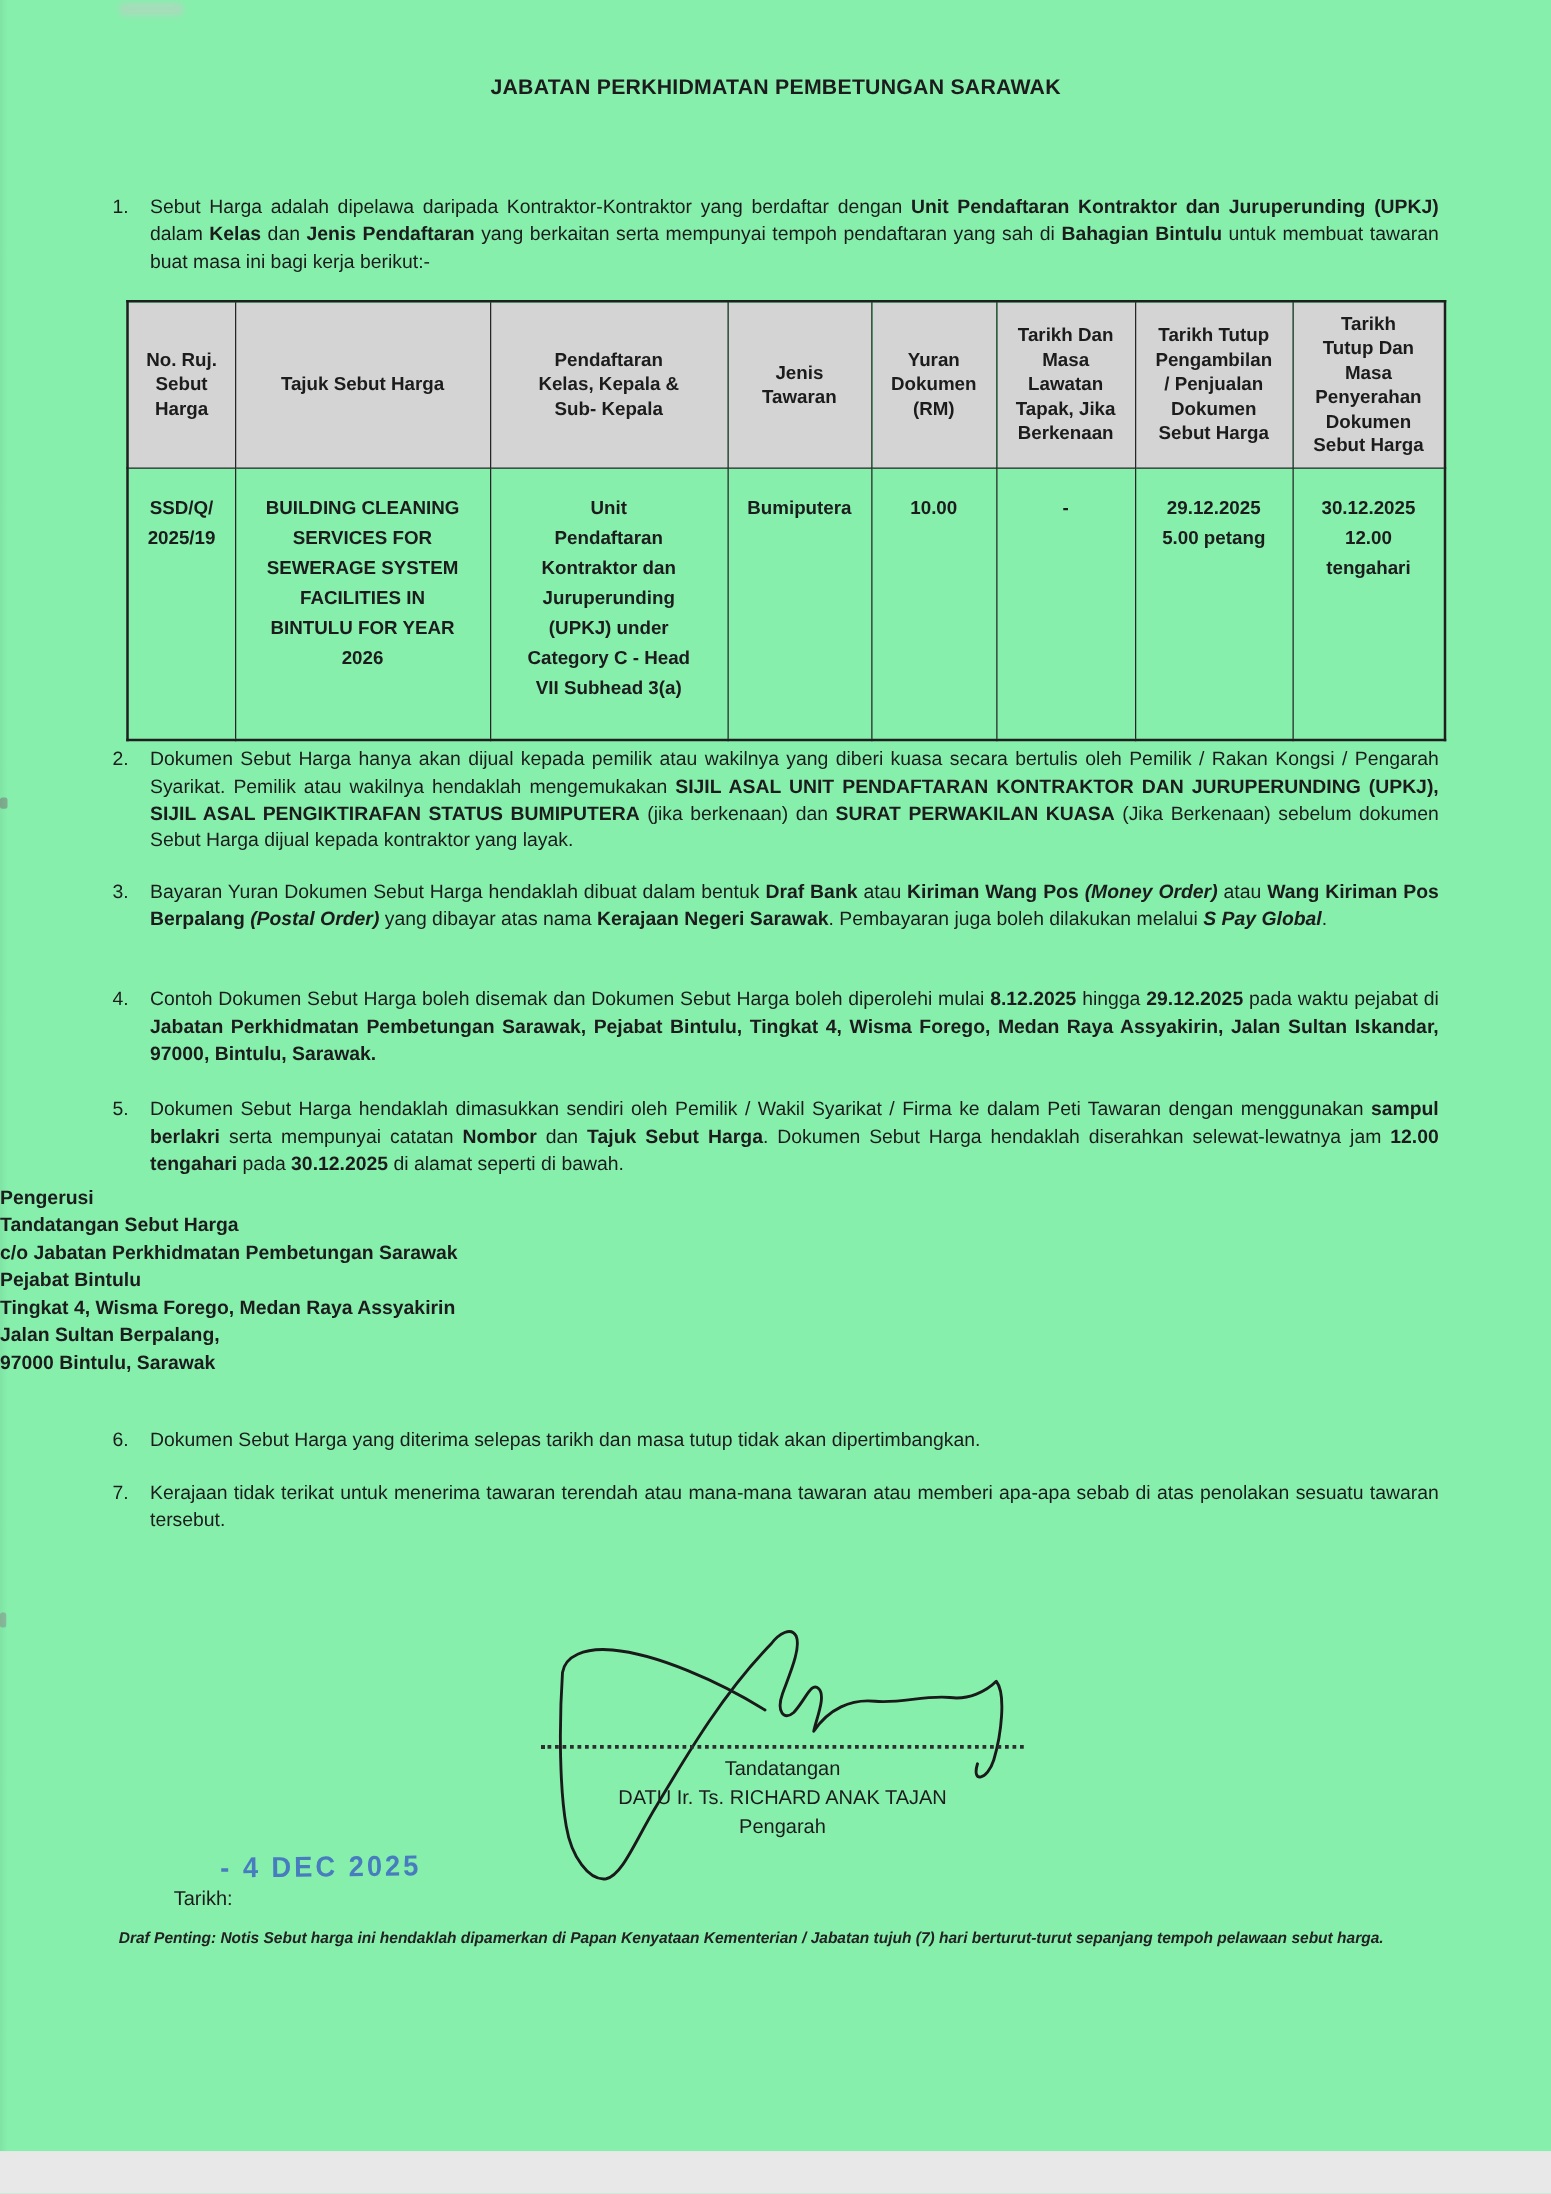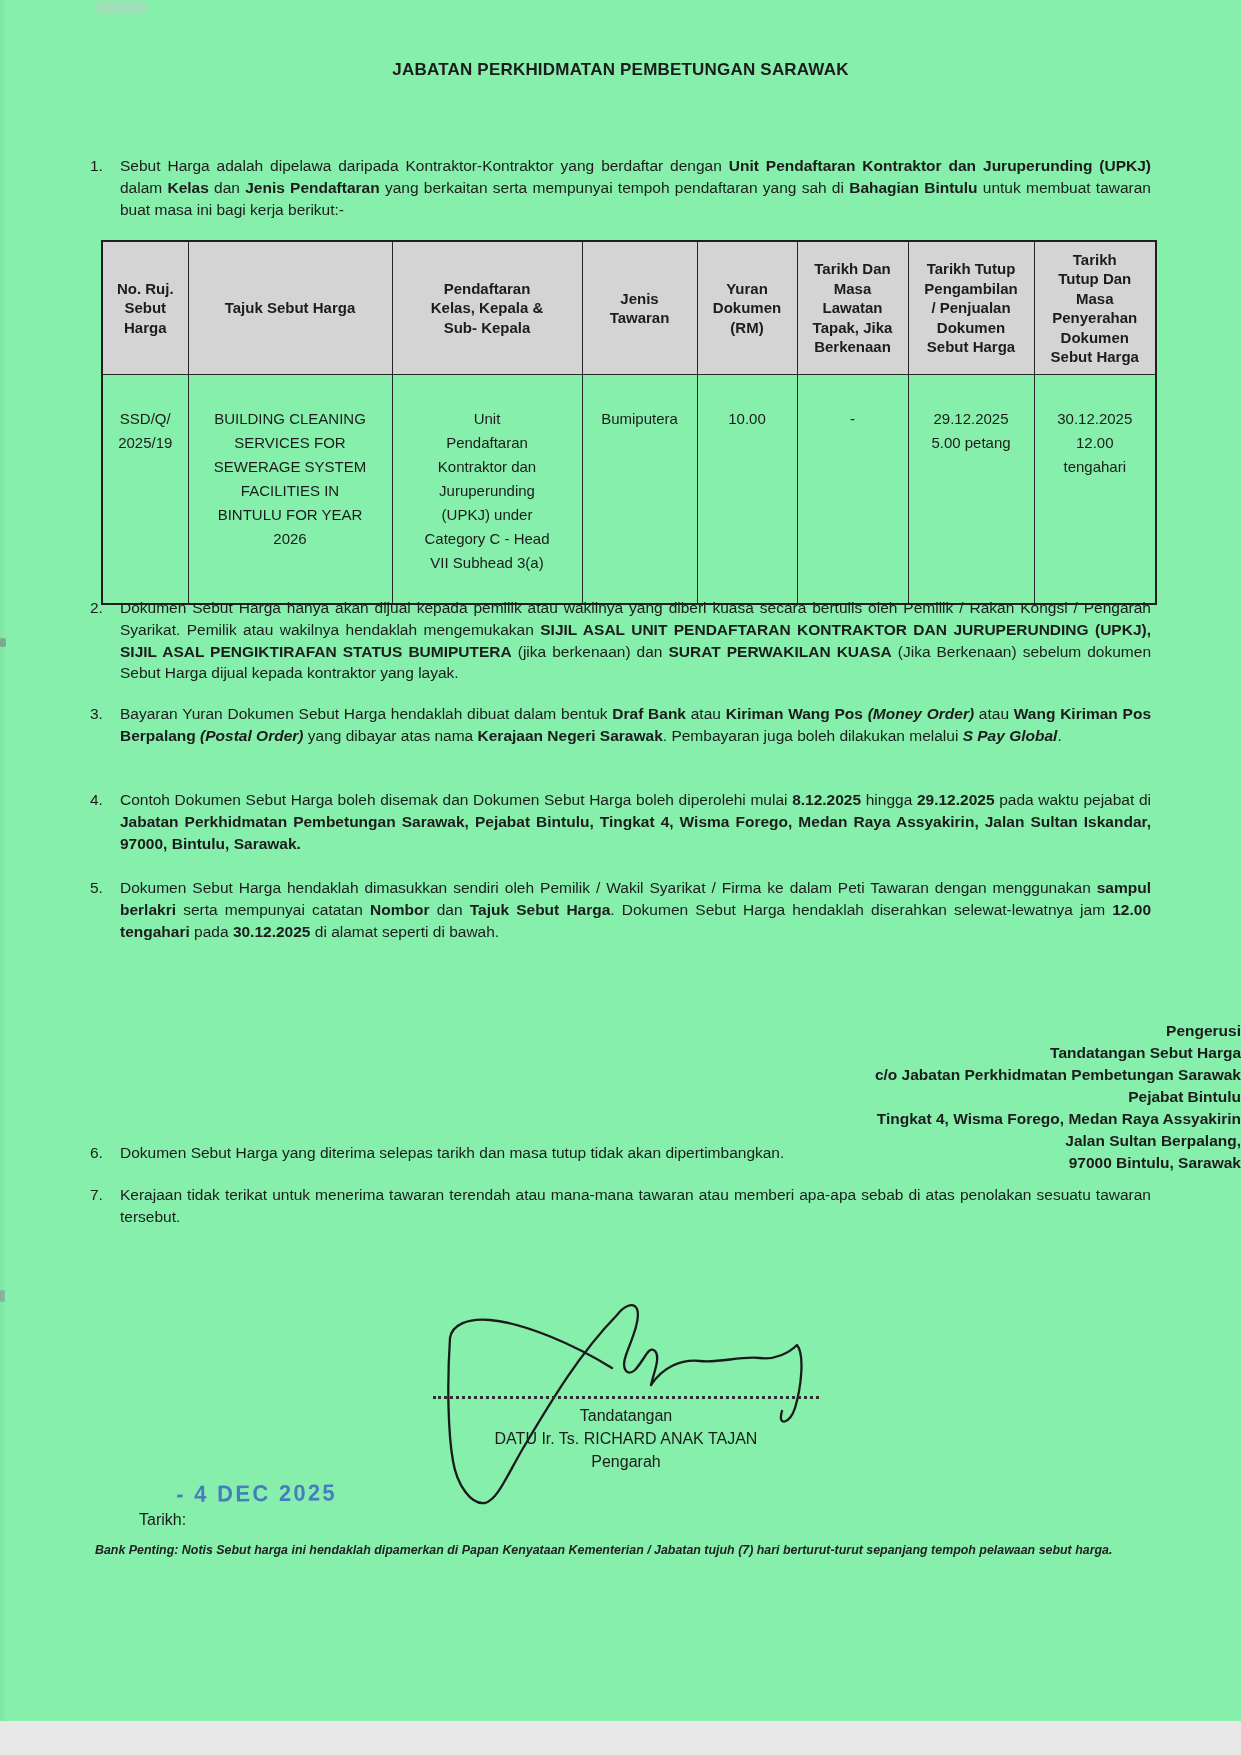--- a/index.html
+++ b/index.html
@@ -46,29 +46,29 @@
   .quote-table{border:2.4px solid #1f1f1f;}
   .quote-table th{
     background:#d4d4d4;
     font-weight:bold;
     height:128px;
     vertical-align:middle;
     line-height:19.5px;
   }
   .quote-table td{
     background:transparent;
-    font-weight:normal;
+    font-weight:bold;
     height:194px;
     vertical-align:top;
-    padding-top:32px;
+    padding-top:20px;
     line-height:24px;
   }
   .address-block{
-    position:absolute;left:0;top:1020px;width:100%;
-    text-align:right;font-weight:bold;font-size:15.5px;line-height:22px;
+    position:absolute;left:0;top:948px;width:100%;
+    text-align:left;font-weight:bold;font-size:15.5px;line-height:22px;
   }
   
   .sig-svg{position:absolute;left:395px;top:1293px;}
   .dotted-line{
     position:absolute;left:433px;top:1396px;width:386px;height:0;
     border-top:3px dotted #2e2e2e;
   }
   .sig-text{
     position:absolute;left:430px;top:1404px;width:392px;
     text-align:center;font-size:16px;line-height:23px;
@@ -248,15 +248,15 @@
 
   <div class="sig-text">
     <div>Tandatangan</div>
     <div>DATU Ir. Ts. RICHARD ANAK TAJAN</div>
     <div>Pengarah</div>
   </div>
 
   <div class="stamp">- 4 DEC 2025</div>
   <div class="tarikh-label">Tarikh:</div>
 
-  <div class="footer-note"><span class="b i">Bank Penting: </span><span class="b i">Notis Sebut harga ini hendaklah dipamerkan di Papan Kenyataan Kementerian / Jabatan tujuh (7) hari berturut-turut sepanjang tempoh pelawaan sebut harga.</span></div>
+  <div class="footer-note"><span class="b i">Draf Penting: </span><span class="b i">Notis Sebut harga ini hendaklah dipamerkan di Papan Kenyataan Kementerian / Jabatan tujuh (7) hari berturut-turut sepanjang tempoh pelawaan sebut harga.</span></div>
 
 </div>
 
 </body></html>

